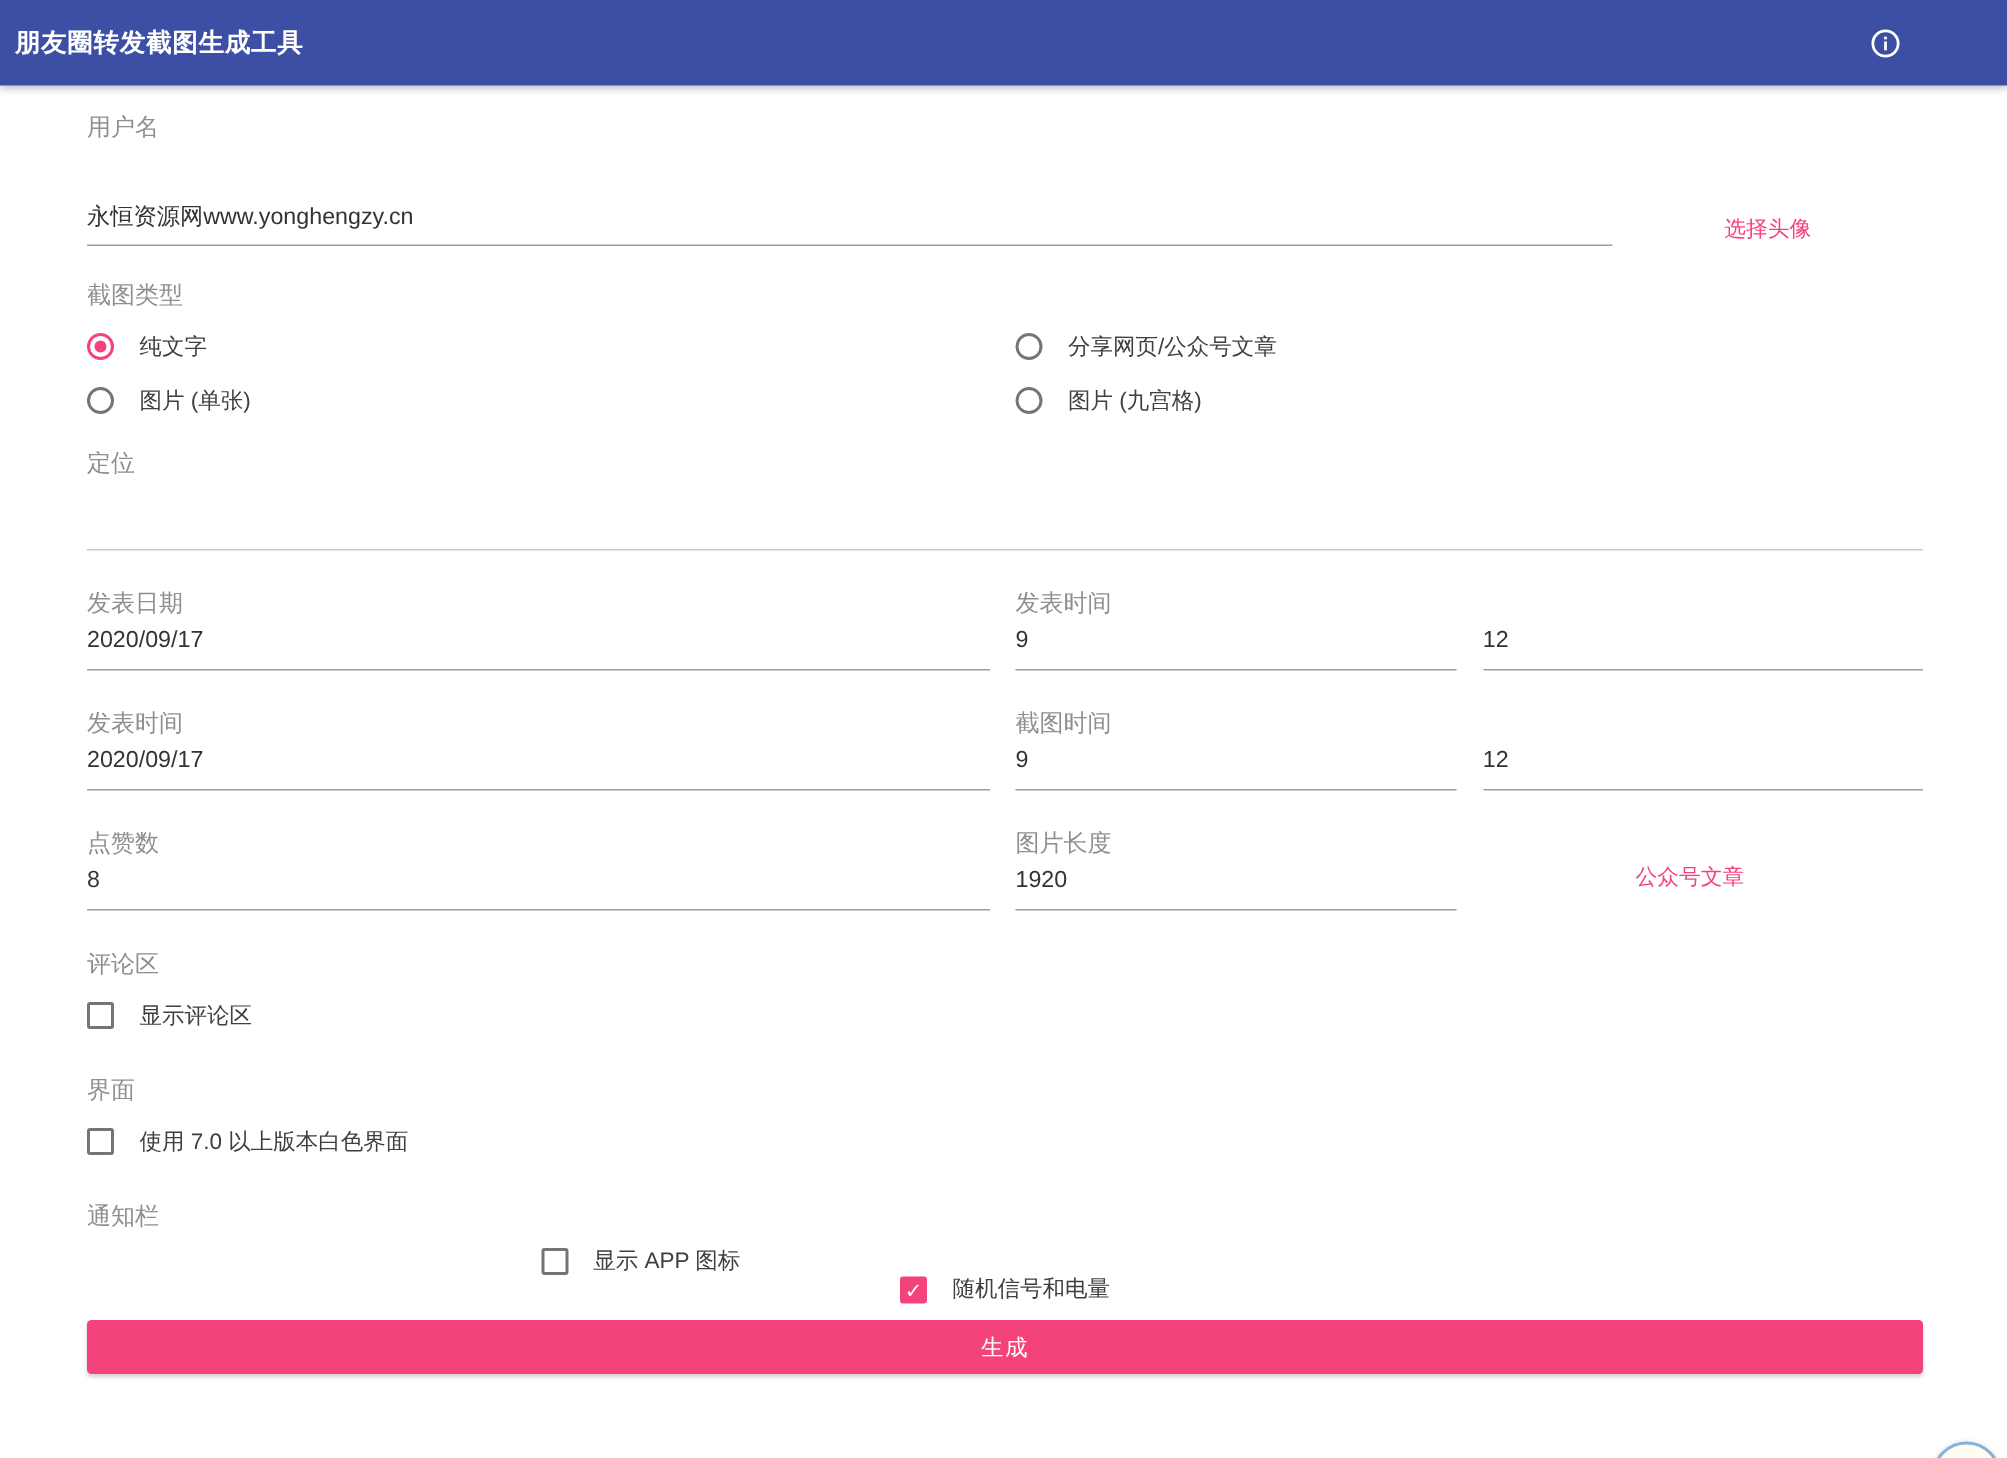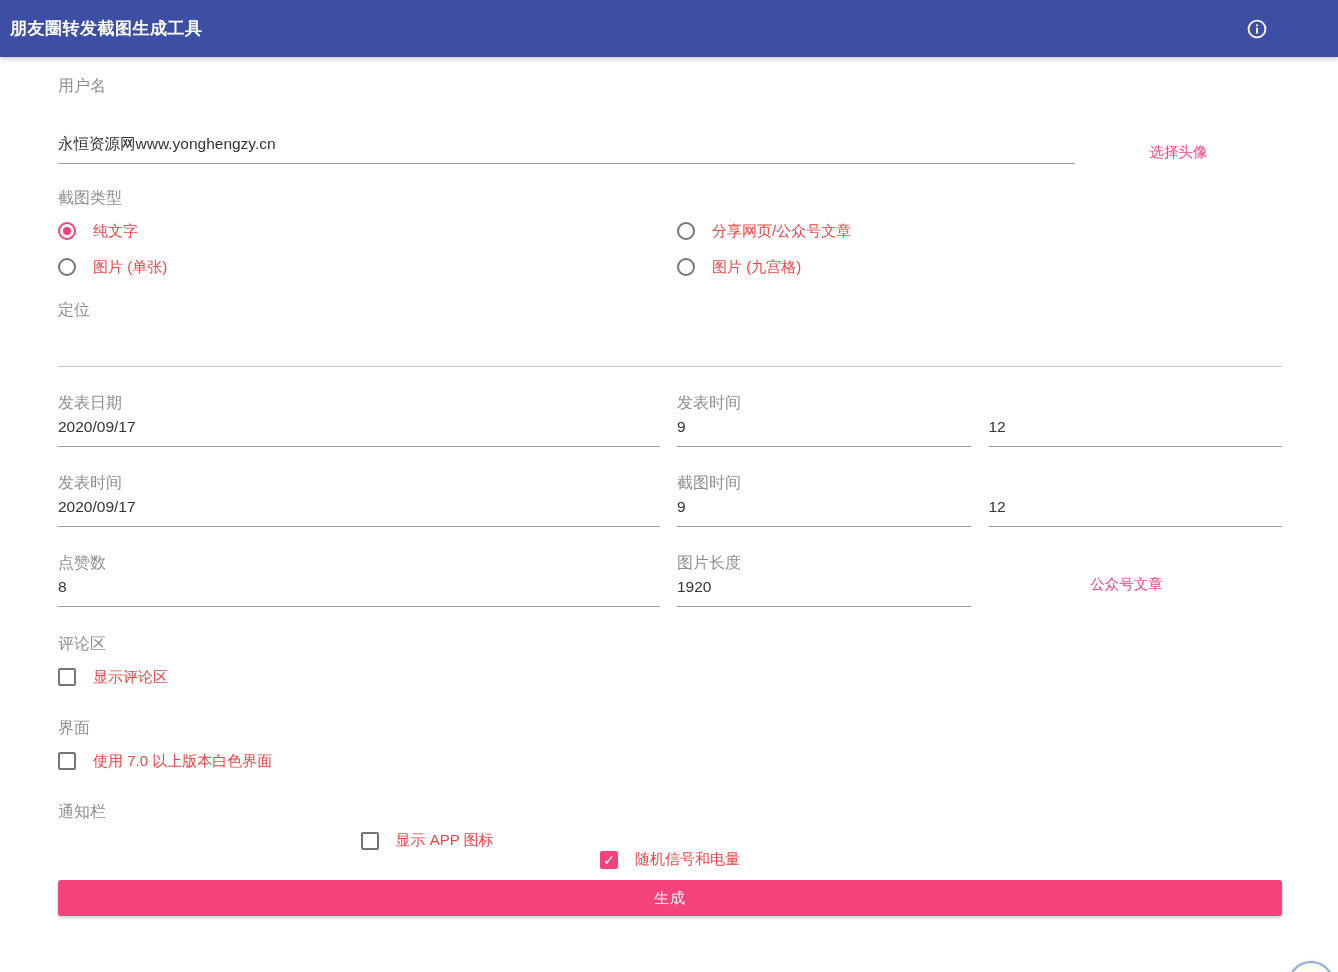--- a/index.html
+++ b/index.html
@@ -38,21 +38,21 @@
 
   
   .option-row { display:flex; align-items:center; height:36px; }
   .opt-cell { display:flex; align-items:center; }
   .opt-left { width:619px; flex:none; }
   .radio { width:18px; height:18px; border:2px solid #757575; border-radius:50%;
     flex:none; position:relative; cursor:pointer; }
   .radio.checked { border-color:#f4437b; }
   .radio.checked::after { content:""; position:absolute; left:3px; top:3px;
     width:8px; height:8px; border-radius:50%; background:#f4437b; }
-  .opt-label, .cb-label { font-size:15px; color:#ef4444; margin-left:17px; }
+  .opt-label, .cb-label { font-size:15px; color:#404040; margin-left:17px; }
 
   
   .cb-row { display:flex; align-items:center; height:28px; }
   .checkbox { width:18px; height:18px; border:2px solid #757575; border-radius:2px;
     flex:none; cursor:pointer; display:flex; align-items:center; justify-content:center; }
   .checkbox .check-glyph { display:none; color:#fff; font-size:14px; font-weight:bold;
     line-height:1; }
   .checkbox.checked { background:#f4437b; border-color:#f4437b; }
   .checkbox.checked .check-glyph { display:block; }
 

